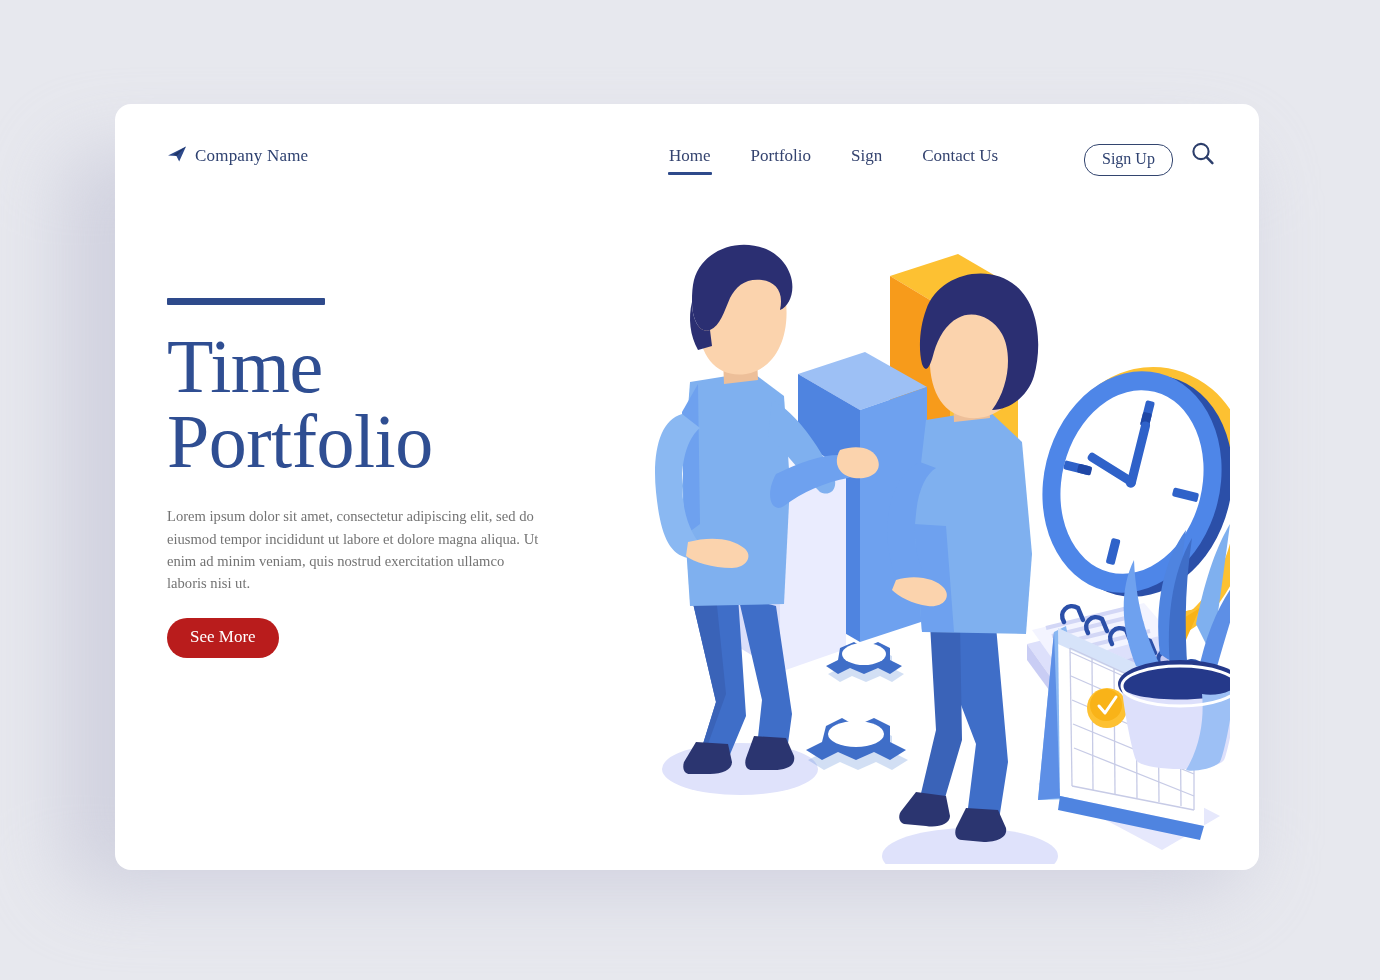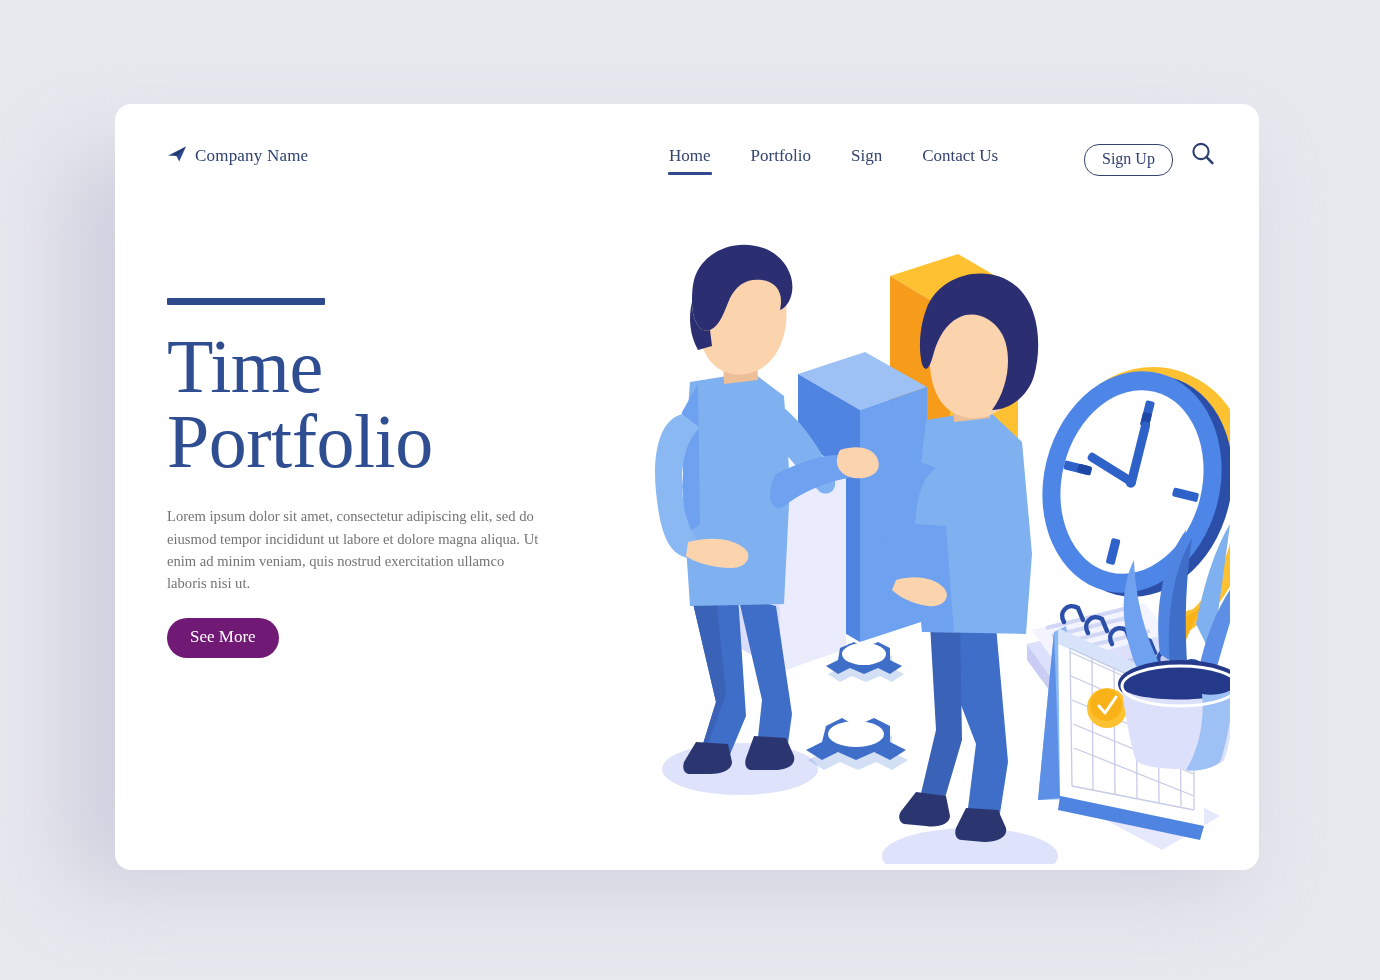--- a/index.html
+++ b/index.html
@@ -80,21 +80,21 @@
   .headline .l2{ display:block; }
   .body-copy{
     margin-top:26px; width:372px;
     font-size:14.6px; line-height:1.52; color:#737373;
     font-family:"Liberation Serif", serif;
   }
   .cta{
     margin-top:24px;
     display:inline-block;
     padding:9px 23px 11px;
-    background:#701a75; color:#fff;
+    background:#b91c1c; color:#fff;
     border:none; border-radius:20px;
     font-size:17px; cursor:pointer;
     font-family:"Liberation Serif", serif;
   }
 
   
   .illus{
     position:absolute; left:425px; top:120px; width:690px; height:640px;
   }
   .illus svg{ display:block; width:100%; height:100%; }

